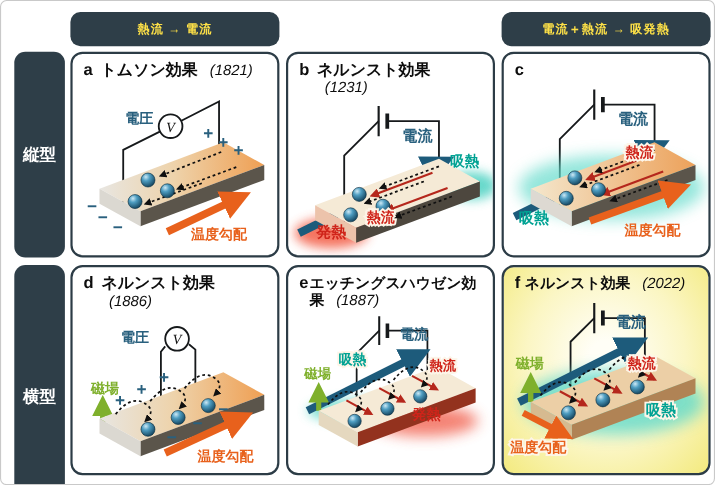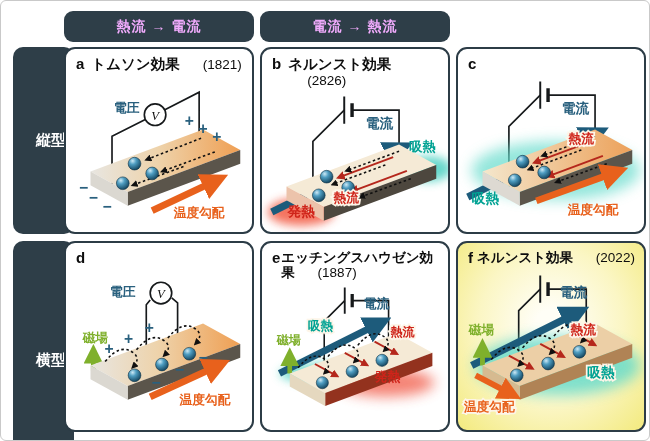--- a/index.html
+++ b/index.html
@@ -3,45 +3,45 @@
 <meta charset="utf-8">
 <style>
   html,body{margin:0;padding:0;background:#fff;}
   .fig{
     position:relative;width:650px;height:441px;box-sizing:border-box;
     background:#fff;border:1px solid #c9c9c9;border-radius:6px;overflow:hidden;
     font-family:"Liberation Sans","DejaVu Sans",sans-serif;
   }
   .col-hdr{
     position:absolute;top:10px;height:31px;width:190px;
-    background:#2e3e48;border-radius:9px;color:#f0abfc;
+    background:#2e3e48;border-radius:9px;color:#fde047;
     display:flex;align-items:center;justify-content:center;
-    font-size:14px;font-weight:bold;letter-spacing:1px;
+    font-size:11px;font-weight:bold;letter-spacing:1px;
   }
   .row-hdr{
     position:absolute;left:12px;width:46px;
     background:#2e3e48;border-radius:10px;color:#fff;
     display:flex;align-items:center;justify-content:center;
-    font-size:15px;font-weight:bold;padding-left:15px;
+    font-size:15px;font-weight:bold;
   }
   .panel{
     position:absolute;width:190px;box-sizing:border-box;
     background:#fff;border:2.2px solid #2c3c46;border-radius:11px;
     overflow:hidden;
   }
   .panel.yellow{
     background:radial-gradient(ellipse at 50% 45%, #fffef6 12%, #fbf6c4 55%, #f3ea7e 100%);
   }
   .ptitle{
     display:flex;align-items:flex-start;
     padding:7px 8px 0 10px;line-height:1.12;color:#0d0d0d;
   }
   .plet{font-size:15px;font-weight:bold;margin-right:7px;}
   .twrap{flex:1;font-size:14.5px;font-weight:bold;}
-  .pyear{font-weight:normal;font-size:13.5px;margin-left:19px;}
+  .pyear{font-weight:normal;font-size:13.5px;margin-left:7px;font-style:italic;}
   .tight .twrap{font-size:13.5px;}
   .tight .plet{margin-right:4px;}
   .panel-e .twrap{text-align:left;font-size:13.5px;}
   .panel-e .plet{margin-right:1px;}
   .dia{display:block;width:186px;height:146px;margin:2px auto 0 auto;}
   
   .wire{fill:none;stroke:#16191b;stroke-width:1.7;}
   .blong{stroke:#16191b;stroke-width:2;}
   .bshort{stroke:#16191b;stroke-width:3.5;}
   .meter{fill:#fff;stroke:#16191b;stroke-width:1.7;}
@@ -101,21 +101,21 @@
       <marker id="mOrange" markerWidth="4" markerHeight="4" refX="2.8" refY="2" orient="auto" markerUnits="strokeWidth">
           <path d="M0,0 L4,2 L0,4 Z" fill="#e8611c"></path>
         </marker>
       <marker id="mGreen" markerWidth="4" markerHeight="4" refX="2.8" refY="2" orient="auto" markerUnits="strokeWidth">
           <path d="M0,0 L4,2 L0,4 Z" fill="#7fb02c"></path>
         </marker>
     </defs>
   </svg>
 
   <div class="col-hdr" style="left:63px">熱流 → 電流</div>
-  <div class="col-hdr" style="left:259px">電流 → 熱流</div>
+  <div class="col-hdr" style="left:455px">電流＋熱流 → 吸発熱</div>
 
   <div class="row-hdr" style="top:46px;height:187px">縦型</div>
   <div class="row-hdr" style="top:240px;height:239px">横型</div>
 
   <section class="panel" style="left:63px;top:46px;height:187px">
     <header class="ptitle">
       <b class="plet">a</b>
       <span class="twrap"><span class="pname">トムソン効果</span> <span class="pyear">(1821)</span></span>
     </header>
     <svg class="dia" viewBox="0 0 190 148">
@@ -150,21 +150,21 @@
         <text class="sign" x="42" y="139">−</text>
       </g>
       <line class="oarr" x1="88" y1="138" x2="158" y2="105"></line>
       <text class="sO" x="136" y="145">温度勾配</text>
     </svg>
   </section>
 
   <section class="panel" style="left:259px;top:46px;height:187px">
     <header class="ptitle">
       <b class="plet">b</b>
-      <span class="twrap"><span class="pname">ネルンスト効果</span> <span class="pyear">(2826)</span></span>
+      <span class="twrap"><span class="pname">ネルンスト効果</span> <span class="pyear">(1231)</span></span>
     </header>
     <svg class="dia" viewBox="0 0 190 148">
       <g>
         <line class="blong" x1="84" y1="6" x2="84" y2="34"></line>
         <line class="bshort" x1="92" y1="13" x2="92" y2="27"></line>
         <polyline class="wire" points="92,20 140,20 140,77"></polyline>
         <polyline class="wire" points="84,20 52,52 52,118"></polyline>
       </g>
       <ellipse cx="40" cy="124" rx="34" ry="14" fill="#f25138" opacity=".8" filter="url(#blur5)"></ellipse>
       <ellipse cx="170" cy="80" rx="24" ry="13" fill="#4ed2c2" opacity=".85" filter="url(#blur5)"></ellipse>
@@ -223,20 +223,21 @@
       <text class="sR halo" x="126" y="69">熱流</text>
       <text class="sT" x="28" y="130" style="font-size:14px">吸熱</text>
       <line class="oarr" x1="80" y1="128" x2="166" y2="97"></line>
       <text class="sO" x="138" y="141">温度勾配</text>
     </svg>
   </section>
 
   <section class="panel" style="left:63px;top:240px;height:191px">
     <header class="ptitle">
       <b class="plet">d</b>
+      <span class="twrap"><span class="pname">ネルンスト効果</span> <span class="pyear">(1886)</span></span>
     </header>
     <svg class="dia" viewBox="0 0 190 148">
       <g>
         <polyline class="wire" points="86,31 82,36 82,96"></polyline>
         <polyline class="wire" points="108,29 114,34 114,92"></polyline>
         <circle class="meter" cx="97" cy="24" r="11"></circle>
         <text class="vm" x="97" y="29">V</text>
       </g>
       <text class="sL" x="58" y="27">電圧</text>
       <text class="sG" x="30" y="74">磁場</text>

